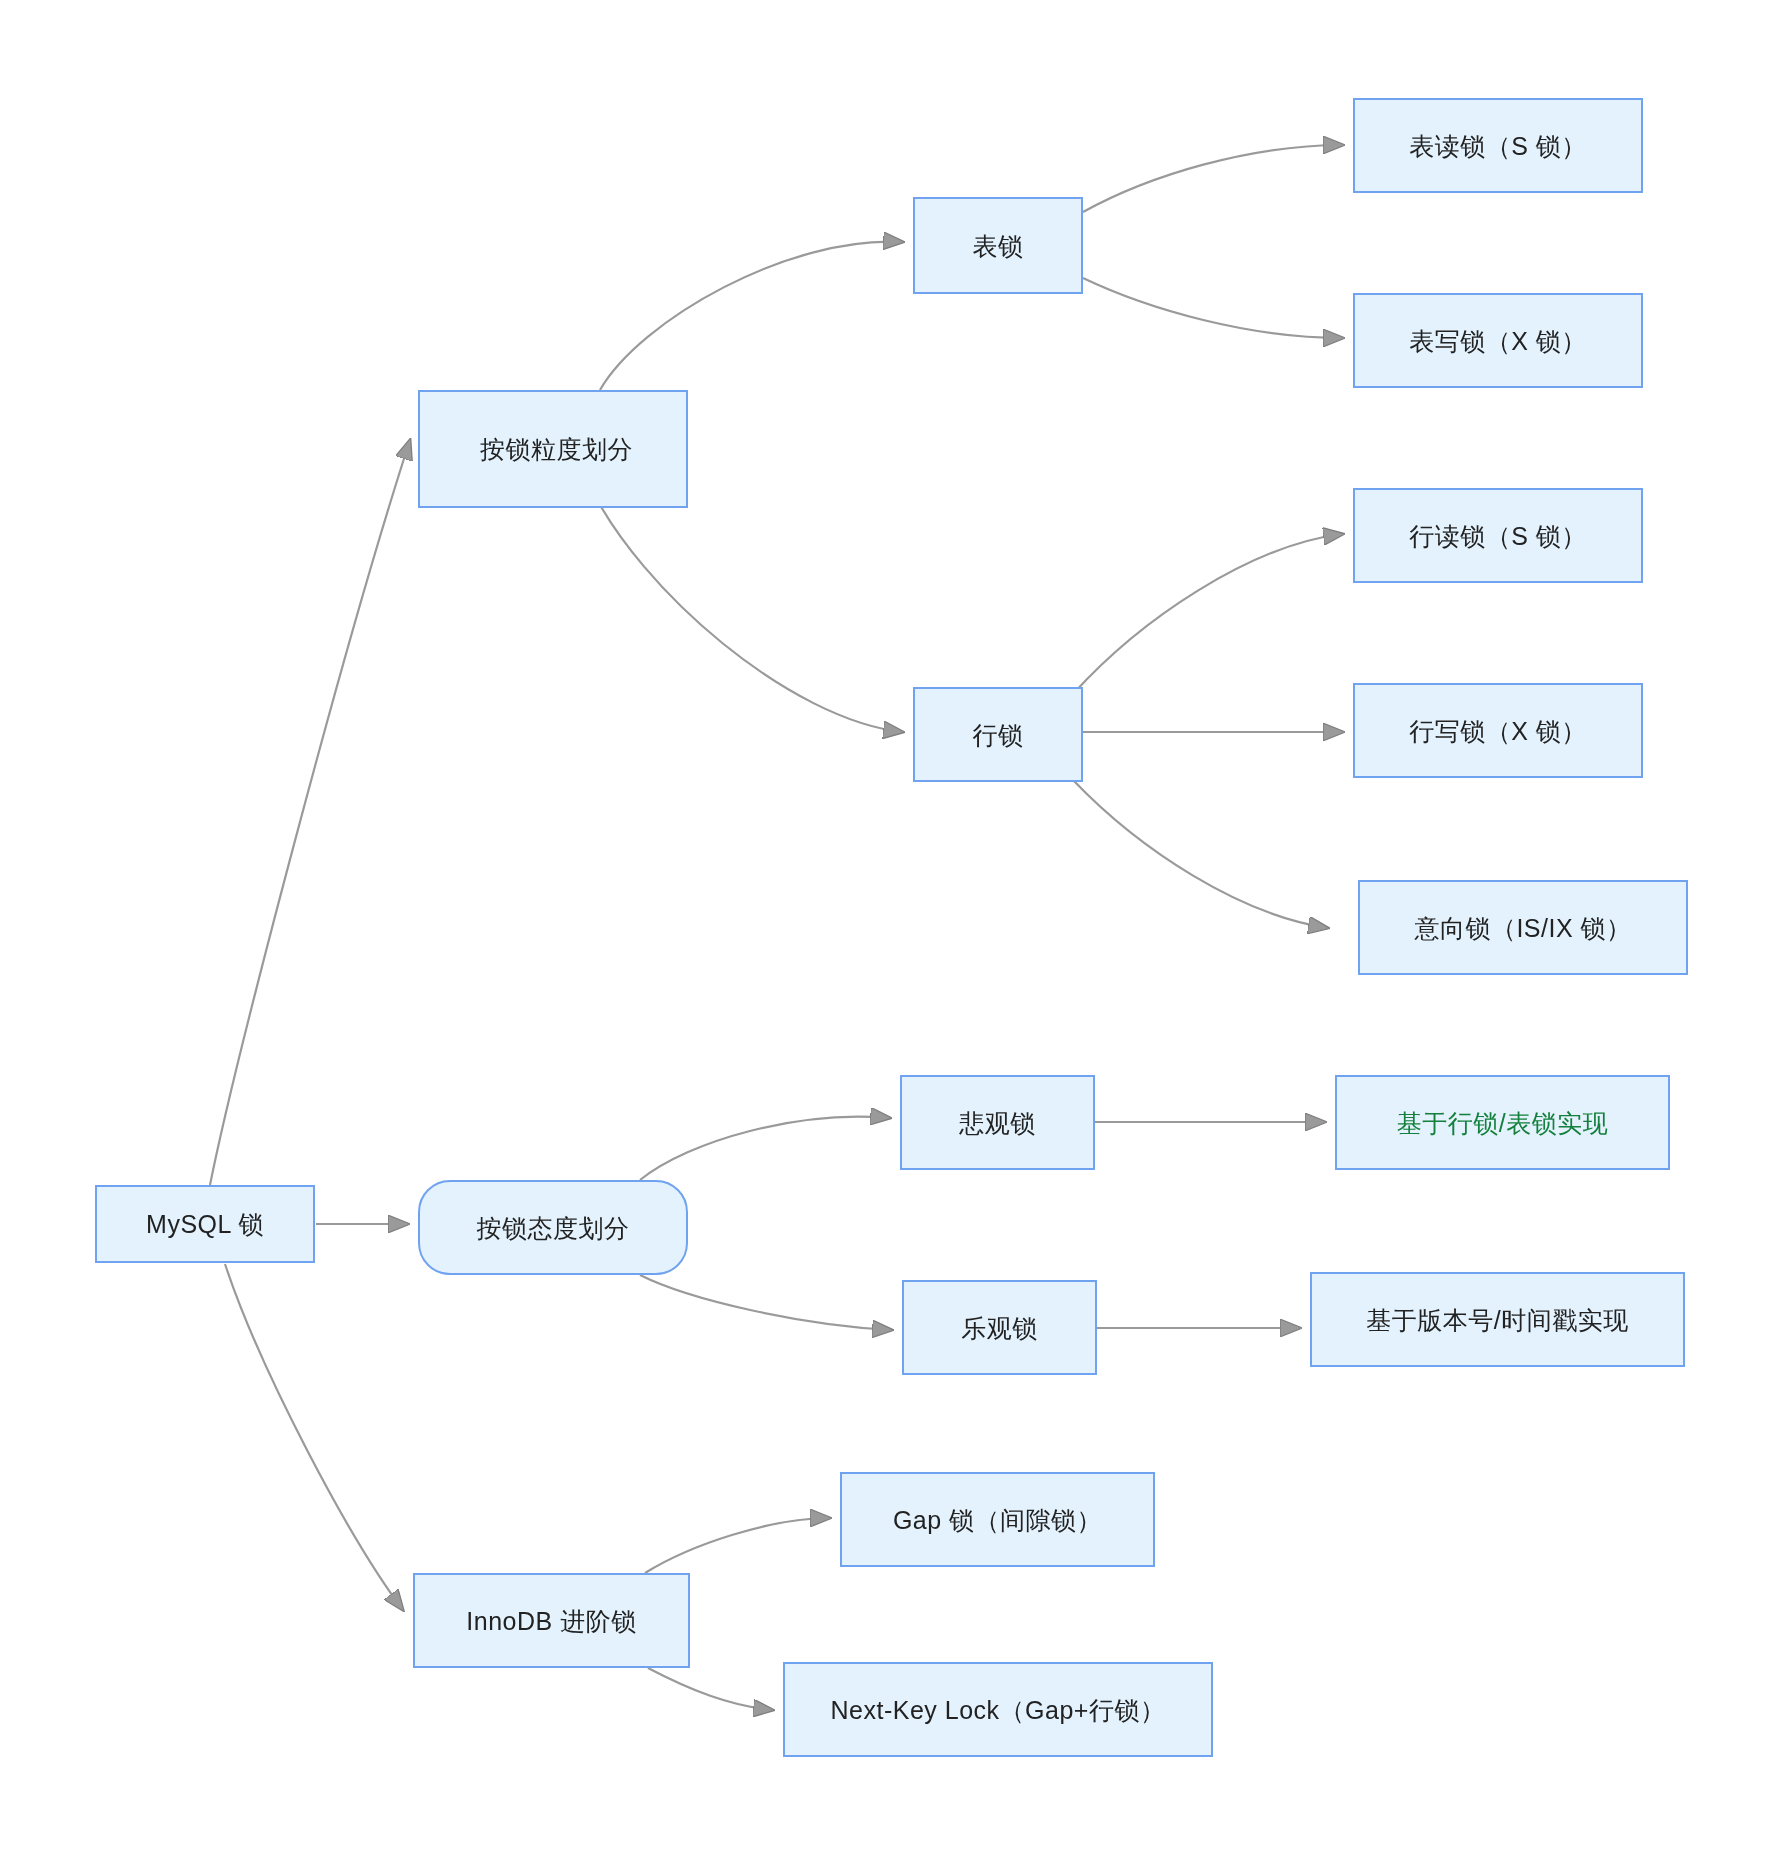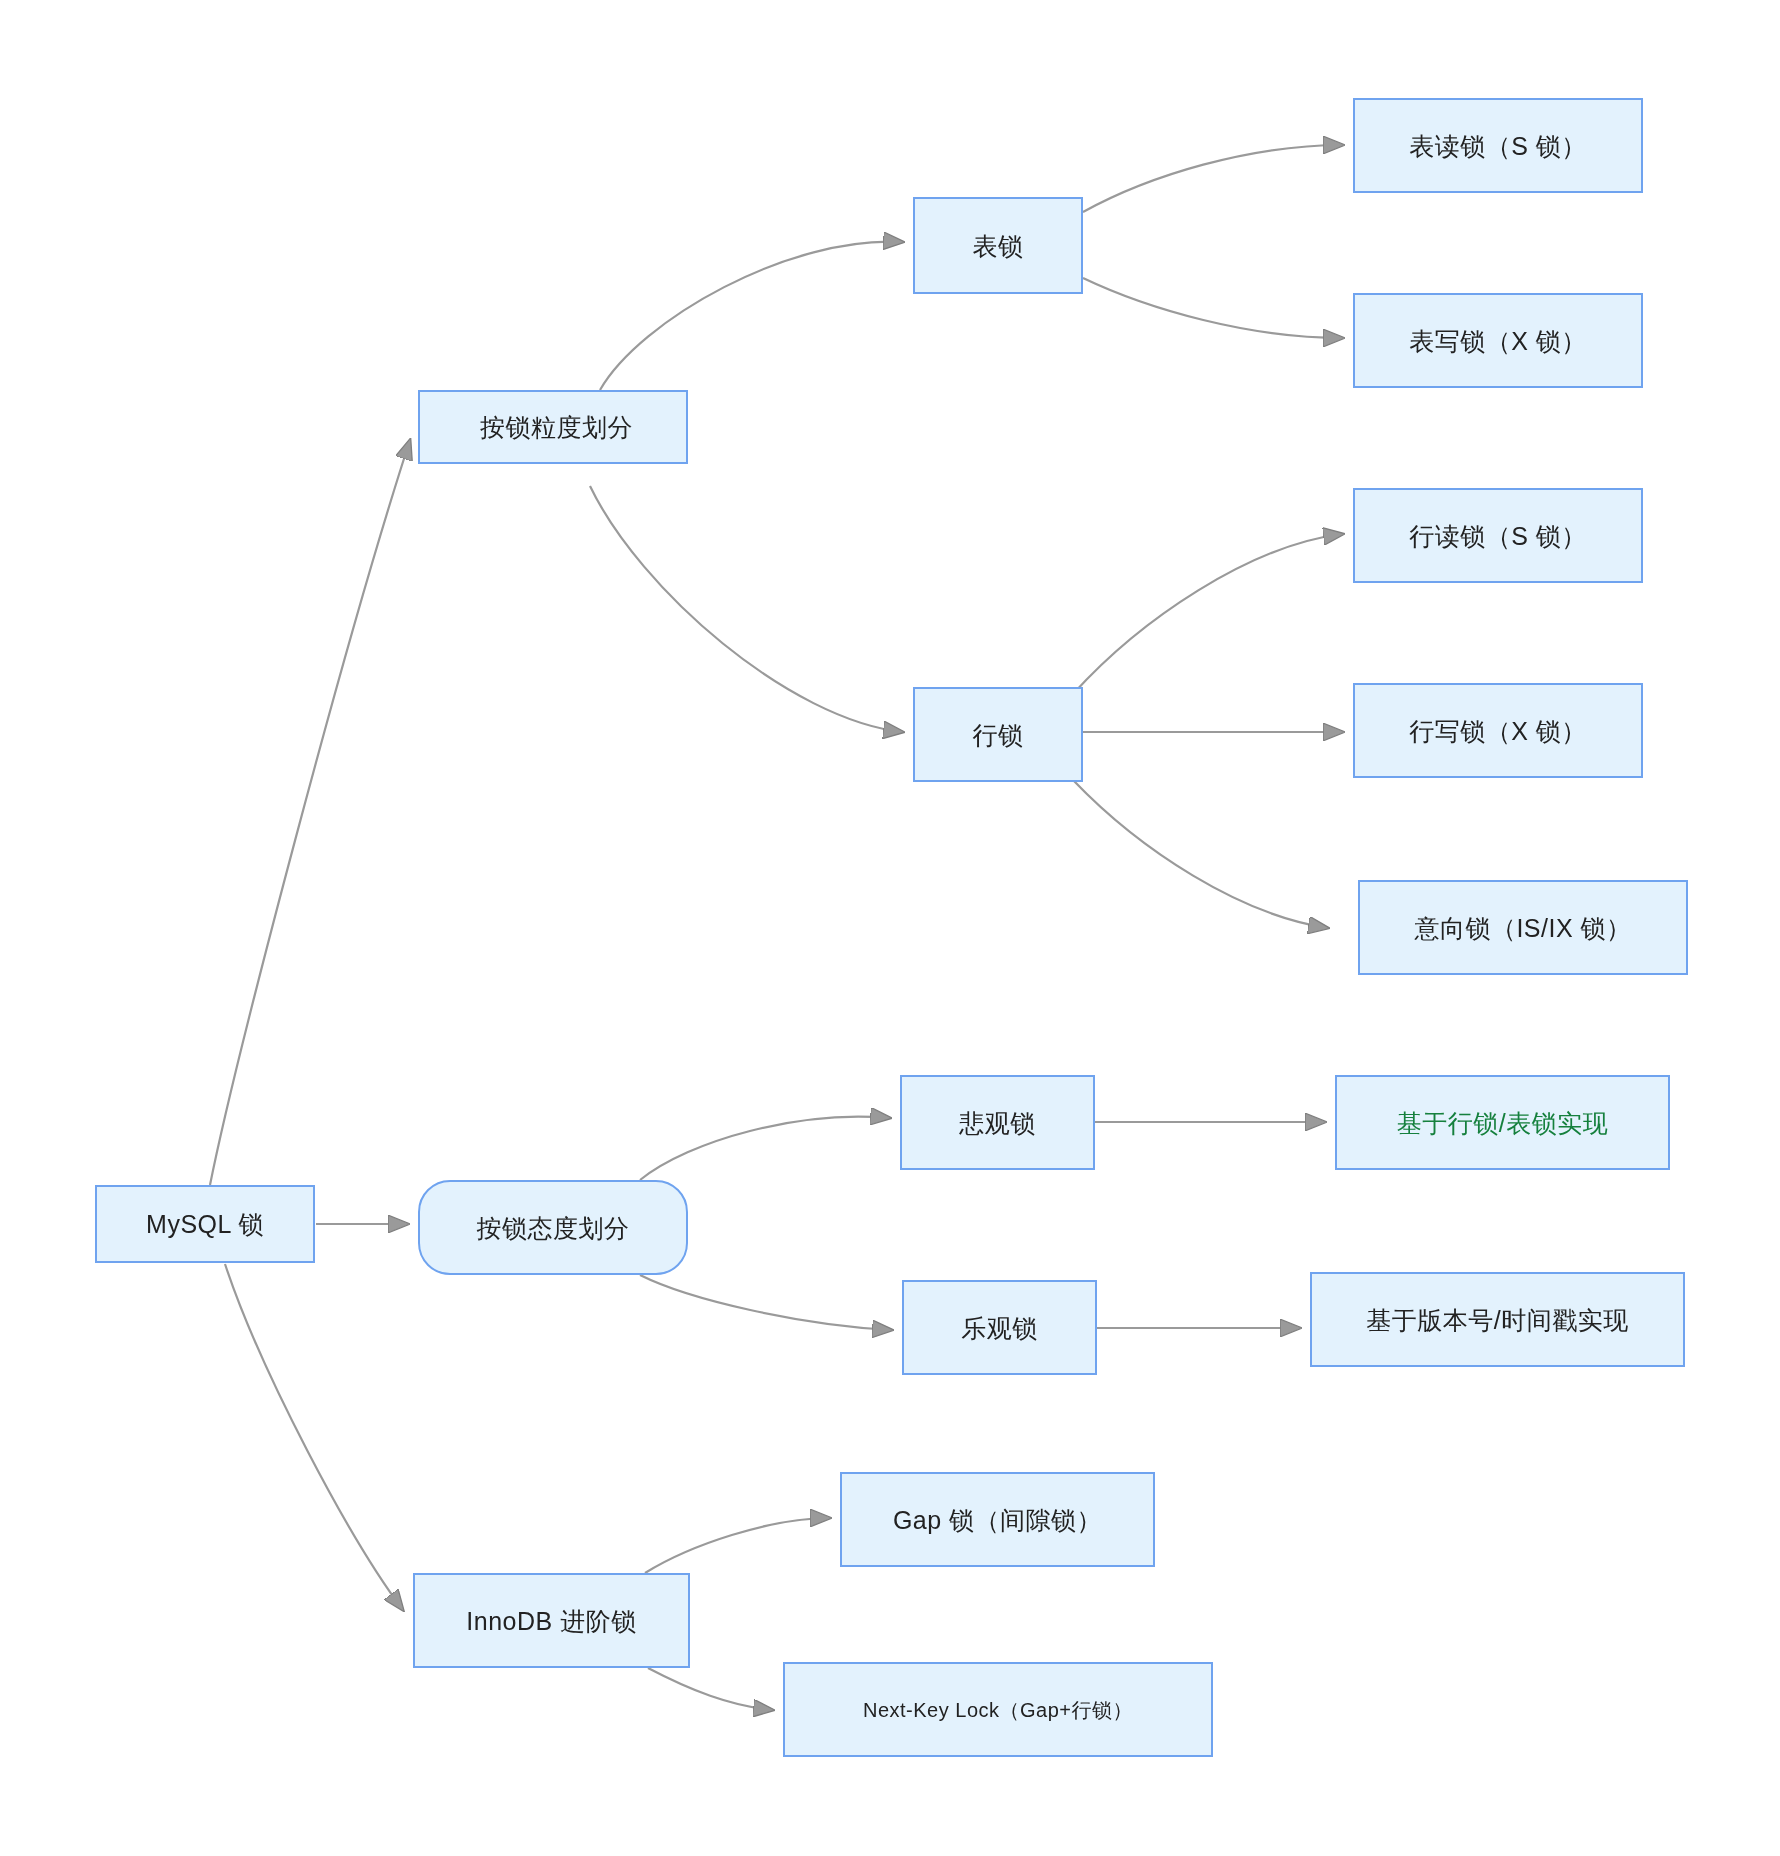--- a/index.html
+++ b/index.html
@@ -72,21 +72,21 @@
         <path d="M 1097 1328 L 1300 1328" fill="none" stroke="#9a9a9a" stroke-width="2.2" marker-end="url(#arrowhead)"></path>
         <path d="M 645 1573 C 690 1545 770 1518 830 1518" fill="none" stroke="#9a9a9a" stroke-width="2.2" marker-end="url(#arrowhead)"></path>
         <path d="M 648 1668 C 690 1690 730 1706 773 1710" fill="none" stroke="#9a9a9a" stroke-width="2.2" marker-end="url(#arrowhead)"></path>
       </g>
   </svg>
 
   <div id="nodes">
       <div class="node" style="left: 95px; top: 1185px; width: 220px; height: 78px; font-size: 25px; background: rgb(227, 242, 253); border-color: rgb(111, 163, 239); color: rgb(34, 34, 34);">
         <span class="node-label">MySQL 锁</span>
       </div>
-      <div class="node" style="left: 418px; top: 390px; width: 270px; height: 74px; font-size: 25px; background: rgb(227, 242, 253); border-color: rgb(111, 163, 239); color: rgb(34, 34, 34); padding-left: 7px;">
+      <div class="node" style="left: 418px; top: 390px; width: 270px; height: 118px; font-size: 25px; background: rgb(227, 242, 253); border-color: rgb(111, 163, 239); color: rgb(34, 34, 34); padding-left: 7px;">
         <span class="node-label">按锁粒度划分</span>
       </div>
       <div class="node" style="left: 418px; top: 1180px; width: 270px; height: 95px; font-size: 25px; background: rgb(227, 242, 253); border-color: rgb(111, 163, 239); color: rgb(34, 34, 34); border-radius: 32px;">
         <span class="node-label">按锁态度划分</span>
       </div>
       <div class="node" style="left: 413px; top: 1573px; width: 277px; height: 95px; font-size: 25px; background: rgb(227, 242, 253); border-color: rgb(111, 163, 239); color: rgb(34, 34, 34);">
         <span class="node-label">InnoDB 进阶锁</span>
       </div>
       <div class="node" style="left: 913px; top: 197px; width: 170px; height: 97px; font-size: 25px; background: rgb(227, 242, 253); border-color: rgb(111, 163, 239); color: rgb(34, 34, 34);">
         <span class="node-label">表锁</span>
@@ -96,21 +96,21 @@
       </div>
       <div class="node" style="left: 900px; top: 1075px; width: 195px; height: 95px; font-size: 25px; background: rgb(227, 242, 253); border-color: rgb(111, 163, 239); color: rgb(34, 34, 34);">
         <span class="node-label">悲观锁</span>
       </div>
       <div class="node" style="left: 902px; top: 1280px; width: 195px; height: 95px; font-size: 25px; background: rgb(227, 242, 253); border-color: rgb(111, 163, 239); color: rgb(34, 34, 34);">
         <span class="node-label">乐观锁</span>
       </div>
       <div class="node" style="left: 840px; top: 1472px; width: 315px; height: 95px; font-size: 25px; background: rgb(227, 242, 253); border-color: rgb(111, 163, 239); color: rgb(34, 34, 34);">
         <span class="node-label">Gap 锁（间隙锁）</span>
       </div>
-      <div class="node" style="left: 783px; top: 1662px; width: 430px; height: 95px; font-size: 20px; background: rgb(227, 242, 253); border-color: rgb(111, 163, 239); color: rgb(34, 34, 34);">
+      <div class="node" style="left: 783px; top: 1662px; width: 430px; height: 95px; font-size: 25px; background: rgb(227, 242, 253); border-color: rgb(111, 163, 239); color: rgb(34, 34, 34);">
         <span class="node-label">Next-Key Lock（Gap+行锁）</span>
       </div>
       <div class="node" style="left: 1353px; top: 98px; width: 290px; height: 95px; font-size: 25px; background: rgb(227, 242, 253); border-color: rgb(111, 163, 239); color: rgb(34, 34, 34);">
         <span class="node-label">表读锁（S 锁）</span>
       </div>
       <div class="node" style="left: 1353px; top: 293px; width: 290px; height: 95px; font-size: 25px; background: rgb(227, 242, 253); border-color: rgb(111, 163, 239); color: rgb(34, 34, 34);">
         <span class="node-label">表写锁（X 锁）</span>
       </div>
       <div class="node" style="left: 1353px; top: 488px; width: 290px; height: 95px; font-size: 25px; background: rgb(227, 242, 253); border-color: rgb(111, 163, 239); color: rgb(34, 34, 34);">
         <span class="node-label">行读锁（S 锁）</span>

